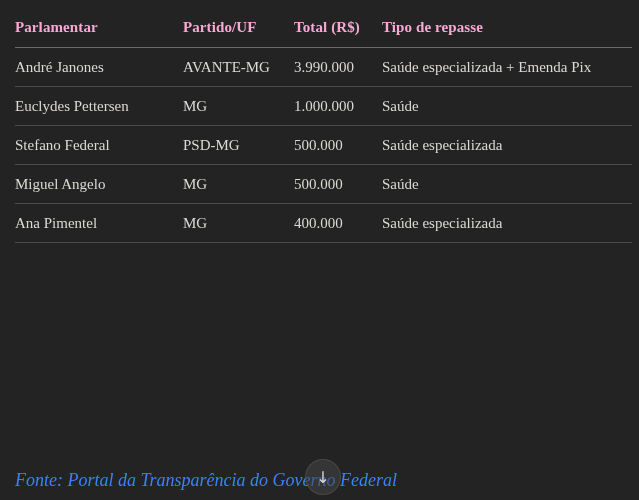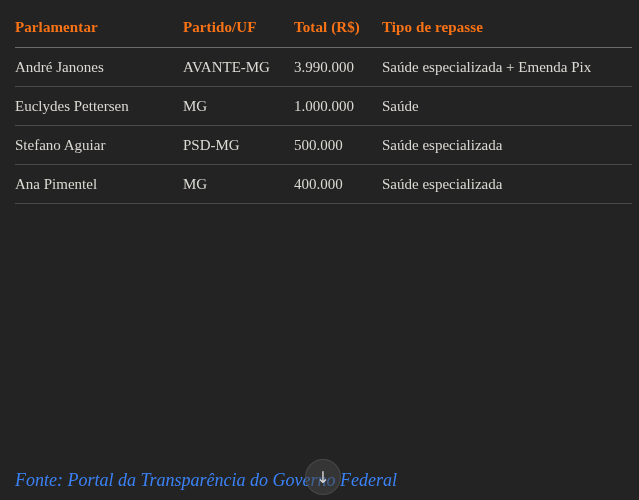--- a/index.html
+++ b/index.html
@@ -23,21 +23,21 @@
     }
     table {
       width: 100%;
       border-collapse: collapse;
       font-family: "Liberation Serif", "DejaVu Serif", serif;
       font-size: 15px;
     }
     thead th {
       text-align: left;
       font-weight: 700;
-      color: #f97316;
+      color: #f9a8d4;
       height: 39px;
       padding: 0;
       border-bottom: 1.5px solid #6a6a6a;
       vertical-align: middle;
       letter-spacing: 0.1px;
     }
     tbody td {
       height: 38px;
       padding: 0;
       border-bottom: 1px solid #4a4a4a;
@@ -115,24 +115,30 @@
         <td>3.990.000</td>
         <td>Saúde especializada + Emenda Pix</td>
       </tr>
       <tr>
         <td>Euclydes Pettersen</td>
         <td>MG</td>
         <td>1.000.000</td>
         <td>Saúde</td>
       </tr>
       <tr>
-        <td>Stefano Aguiar</td>
+        <td>Stefano Federal</td>
         <td>PSD-MG</td>
         <td>500.000</td>
         <td>Saúde especializada</td>
+      </tr>
+      <tr>
+        <td>Miguel Angelo</td>
+        <td>MG</td>
+        <td>500.000</td>
+        <td>Saúde</td>
       </tr>
       <tr>
         <td>Ana Pimentel</td>
         <td>MG</td>
         <td>400.000</td>
         <td>Saúde especializada</td>
       </tr>
     </tbody>
   </table>
 </div>

